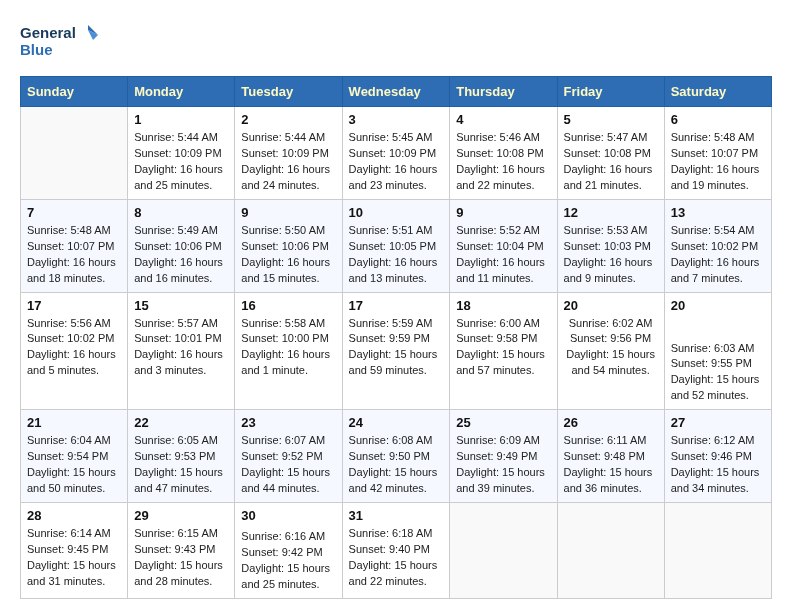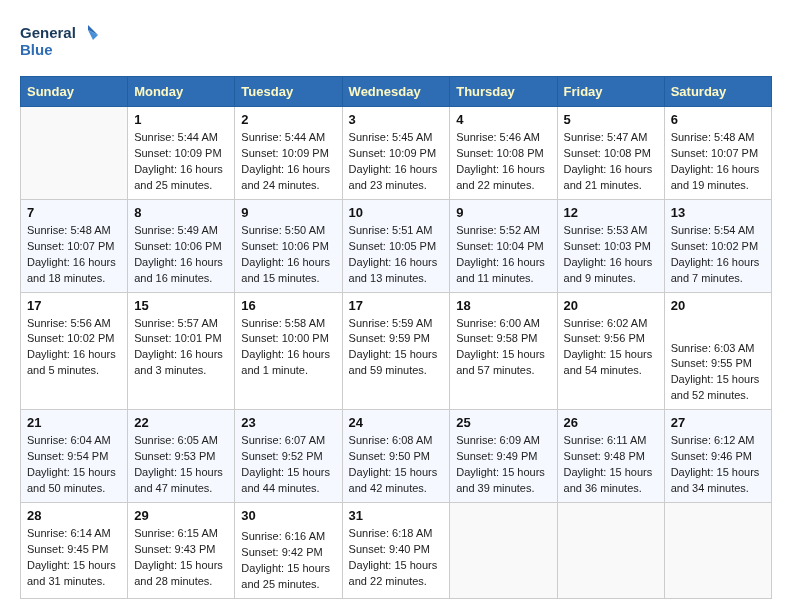--- a/index.html
+++ b/index.html
@@ -235,21 +235,21 @@
         </td>
         <td>
           <span class="day-num">18</span>
           <div class="day-info" style="white-space: pre-line;">Sunrise: 6:00 AM
 Sunset: 9:58 PM
 Daylight: 15 hours
 and 57 minutes.</div>
         </td>
         <td>
           <span class="day-num">20</span>
-          <div class="day-info" style="white-space: pre-line;">Sunrise: 6:02 AM
+          <div class="day-info" style="white-space: pre-line; text-align: center;">Sunrise: 6:02 AM
 Sunset: 9:56 PM
 Daylight: 15 hours
 and 54 minutes.</div>
         </td>
         <td>
           <span class="day-num">20</span>
           <div class="day-info" style="white-space: pre-line; margin-top: 28px;">Sunrise: 6:03 AM
 Sunset: 9:55 PM
 Daylight: 15 hours
 and 52 minutes.</div>

